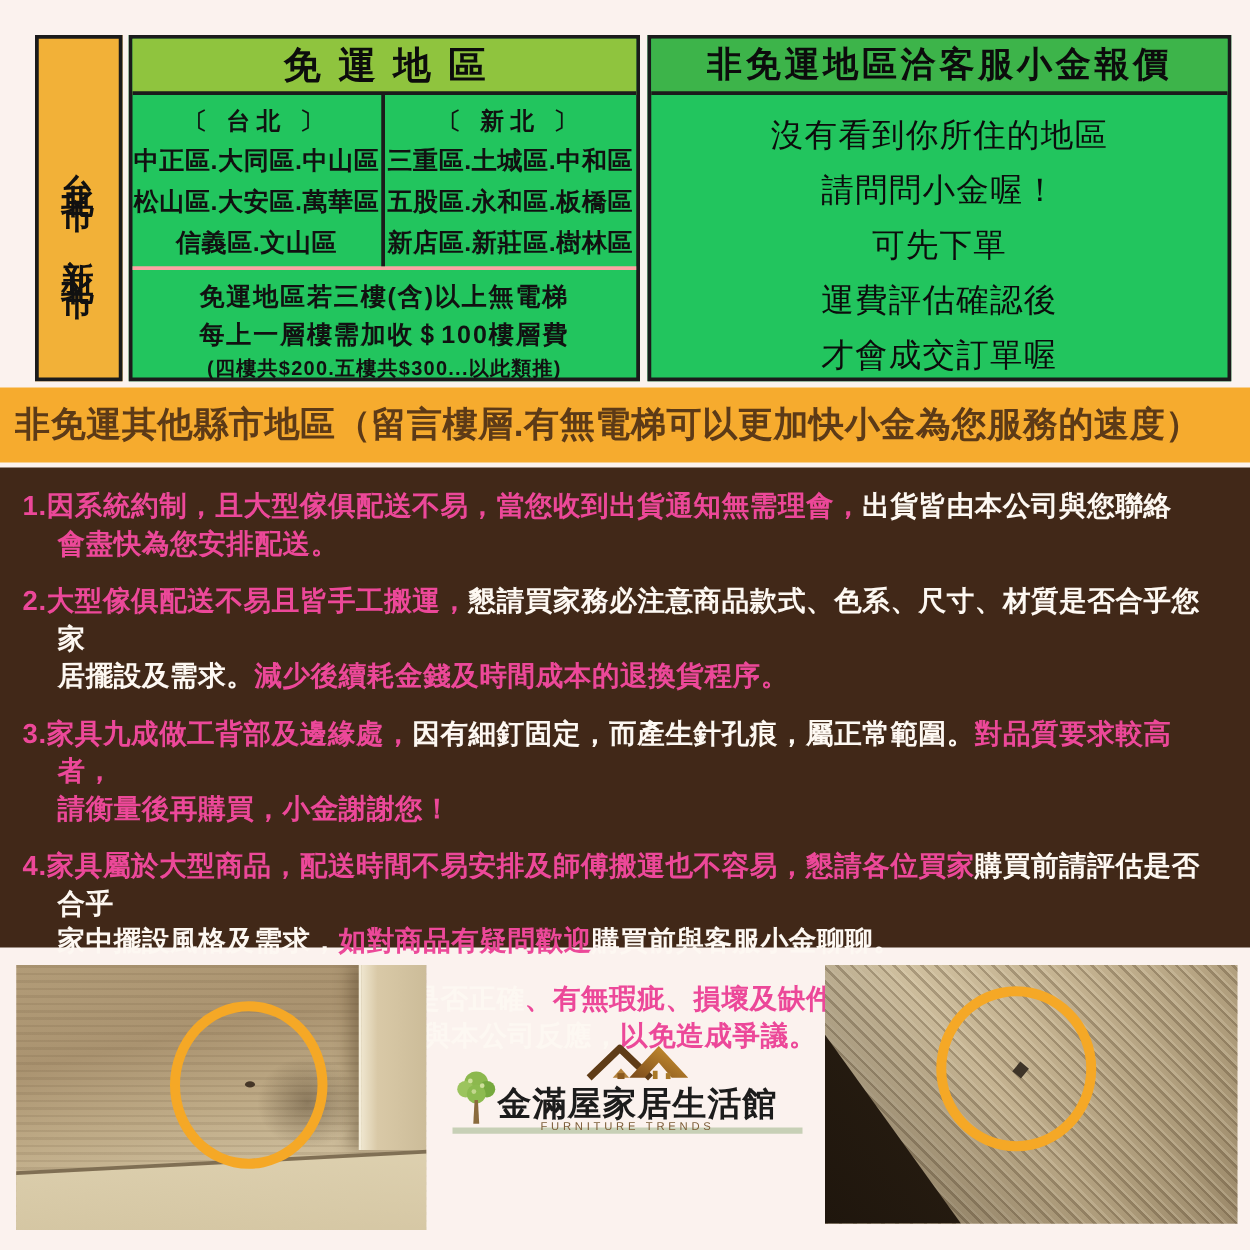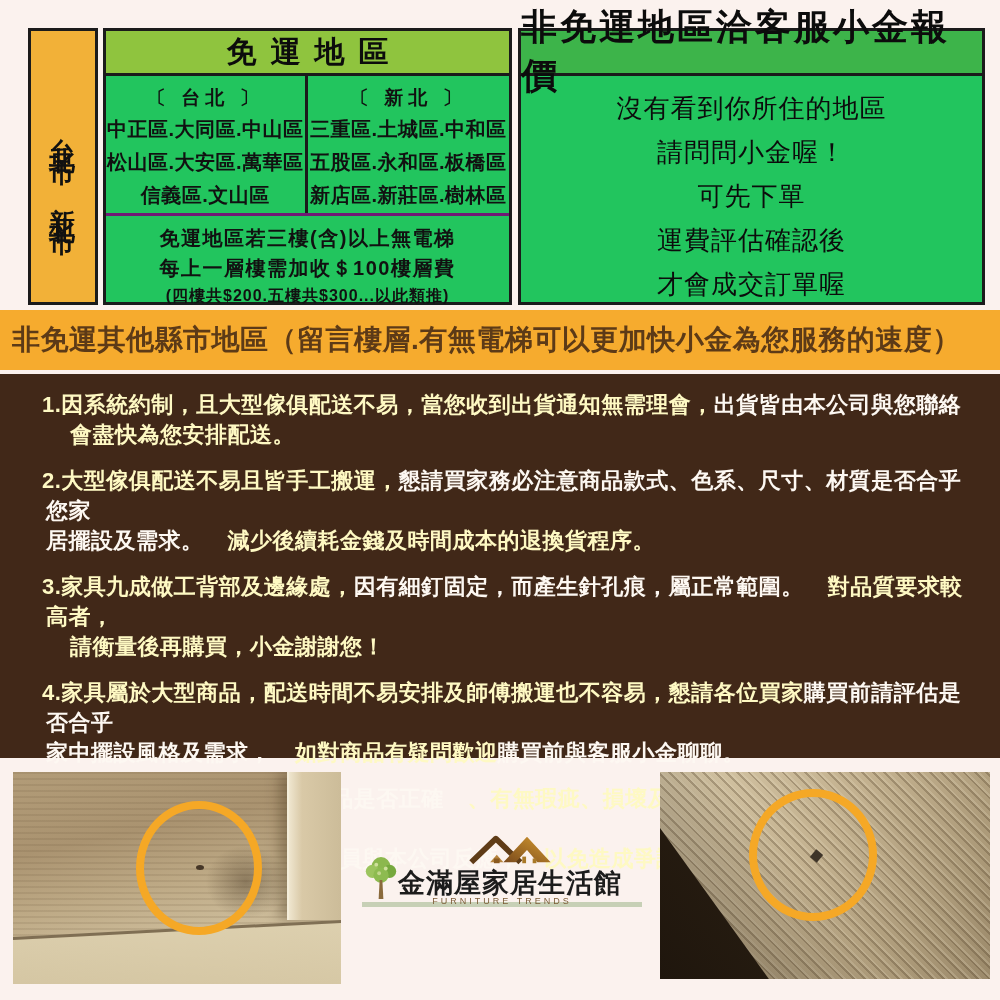--- a/index.html
+++ b/index.html
@@ -16,27 +16,27 @@
   }
   .tbl{position:absolute;top:28px;background:#22c55e;border:3px solid #1b1b1b;box-sizing:border-box;}
   .tbl-free{left:103px;width:409px;height:277px;}
   .tbl-paid{left:518px;width:467px;height:277px;}
   .tbl-header{
     height:45px;border-bottom:3px solid #1b1b1b;box-sizing:border-box;
     display:flex;align-items:center;justify-content:center;
     font-weight:bold;color:#0c0c0c;
   }
   .hdr-free{background:#8FC43E;font-size:30px;letter-spacing:14px;text-indent:14px;}
-  .hdr-paid{background:#3DB44A;font-size:36px;letter-spacing:3px;}
+  .hdr-paid{background:#3DB44A;font-size:28px;letter-spacing:3px;}
   .free-body{display:flex;height:137px;box-sizing:border-box;}
   .free-colcell{width:50%;box-sizing:border-box;text-align:center;padding-top:7px;}
   .free-colcell.first{border-right:3px solid #1b1b1b;}
   .zone-label{font-size:19px;font-weight:bold;color:#111;letter-spacing:5px;line-height:30px;}
   .district-line{display:block;font-size:20px;font-weight:bold;color:#111;line-height:33px;letter-spacing:0.5px;}
-  .free-footer{border-top:3px solid #701a75;box-sizing:border-box;text-align:center;padding-top:7px;}
+  .free-footer{border-top:3px solid #fca5a5;box-sizing:border-box;text-align:center;padding-top:7px;}
   .stairs-line1,.stairs-line2{display:block;font-size:20px;font-weight:bold;color:#111;line-height:30px;letter-spacing:1.5px;}
   .stairs-line3{display:block;font-size:16px;font-weight:bold;color:#111;line-height:26px;letter-spacing:1px;}
   .paid-body{text-align:center;padding-top:10px;}
   .paid-line{display:block;font-size:26px;font-weight:normal;color:#0c0c0c;line-height:44px;letter-spacing:1px;}
 
   
   .banner{
     position:absolute;left:0;top:310px;width:1000px;height:60px;
     background:#F6AB2E;display:flex;align-items:center;
     font-size:28px;font-weight:bold;color:#5C3A17;letter-spacing:0.5px;
@@ -45,21 +45,21 @@
 
   
   .notes{
     position:absolute;left:0;top:374px;width:1000px;height:384px;
     background:#412818;box-sizing:border-box;padding:16px 18px 0 18px;
   }
   .note{
     margin:0 0 16px 0;font-size:22px;font-weight:bold;line-height:30px;
     padding-left:28px;text-indent:-28px;letter-spacing:0.5px;
   }
-  .t-o{color:#fef9c3;margin-left:24px;}
+  .t-o{color:#ec4899;}
   .t-w{color:#FDF8F2;}
 
   
   .photo{position:absolute;overflow:hidden;}
   .photo-left{
     left:13px;top:772px;width:328px;height:212px;
     background:
       repeating-linear-gradient(180deg, rgba(92,72,46,.12) 0 2px, rgba(0,0,0,0) 2px 6px),
       linear-gradient(168deg,#b29c78 0%,#aa9370 30%,#beaa86 52%,#ccbb99 70%,#d8caa9 100%);
   }

